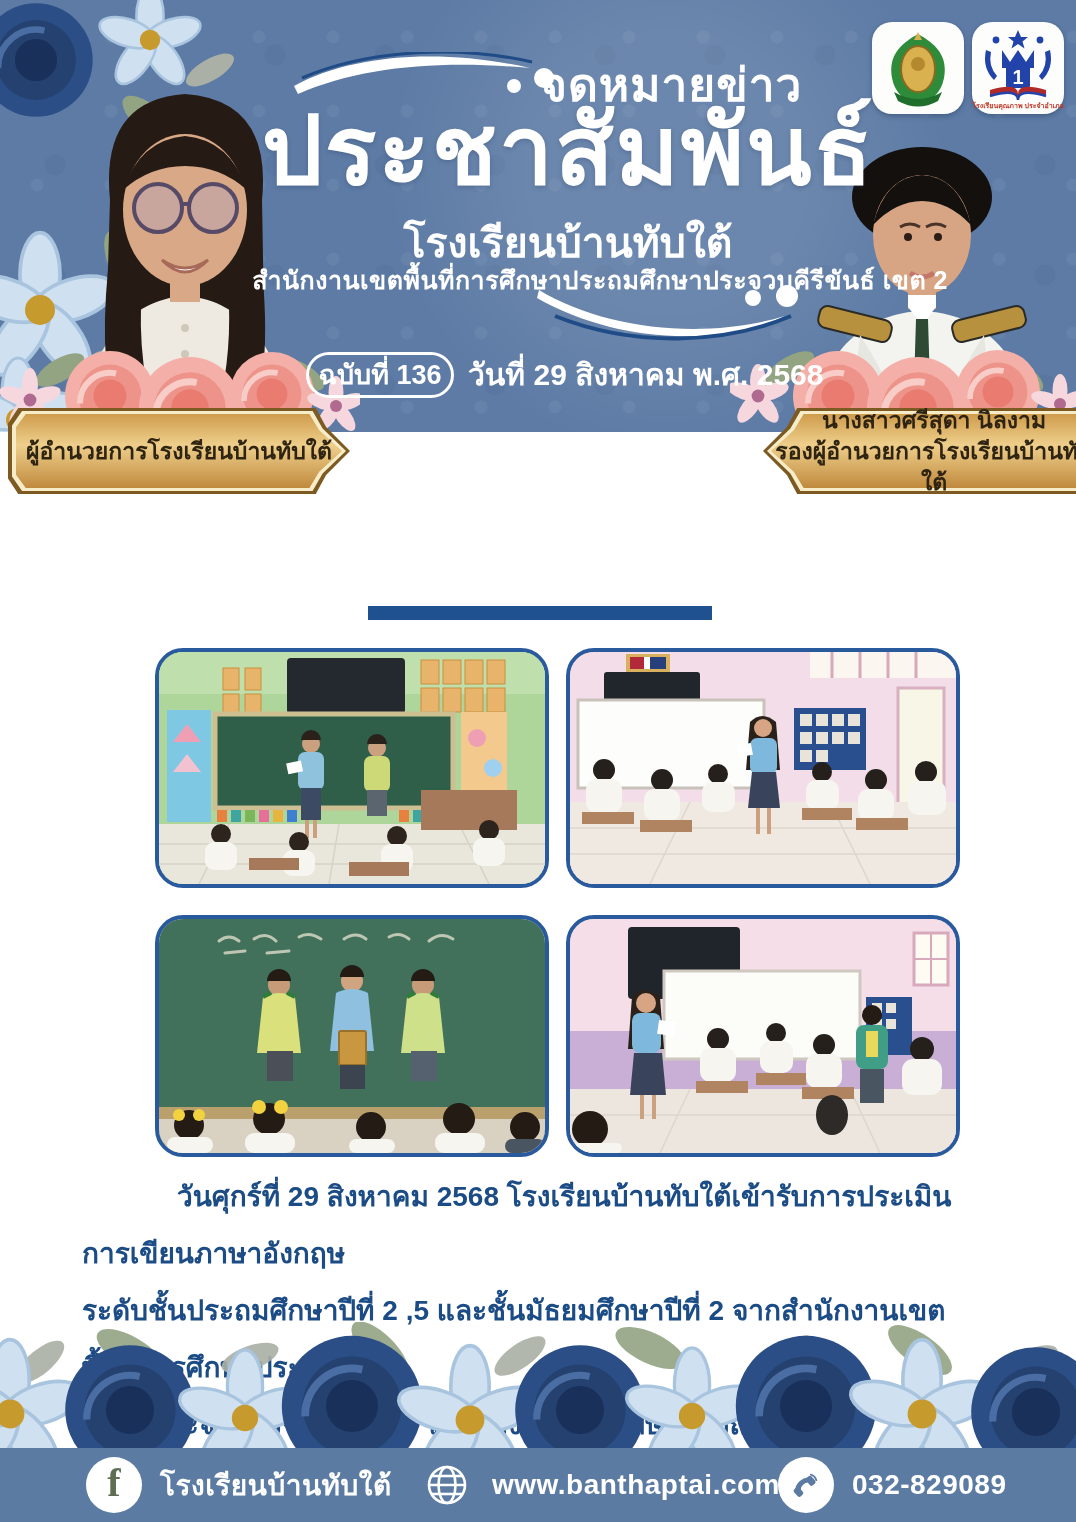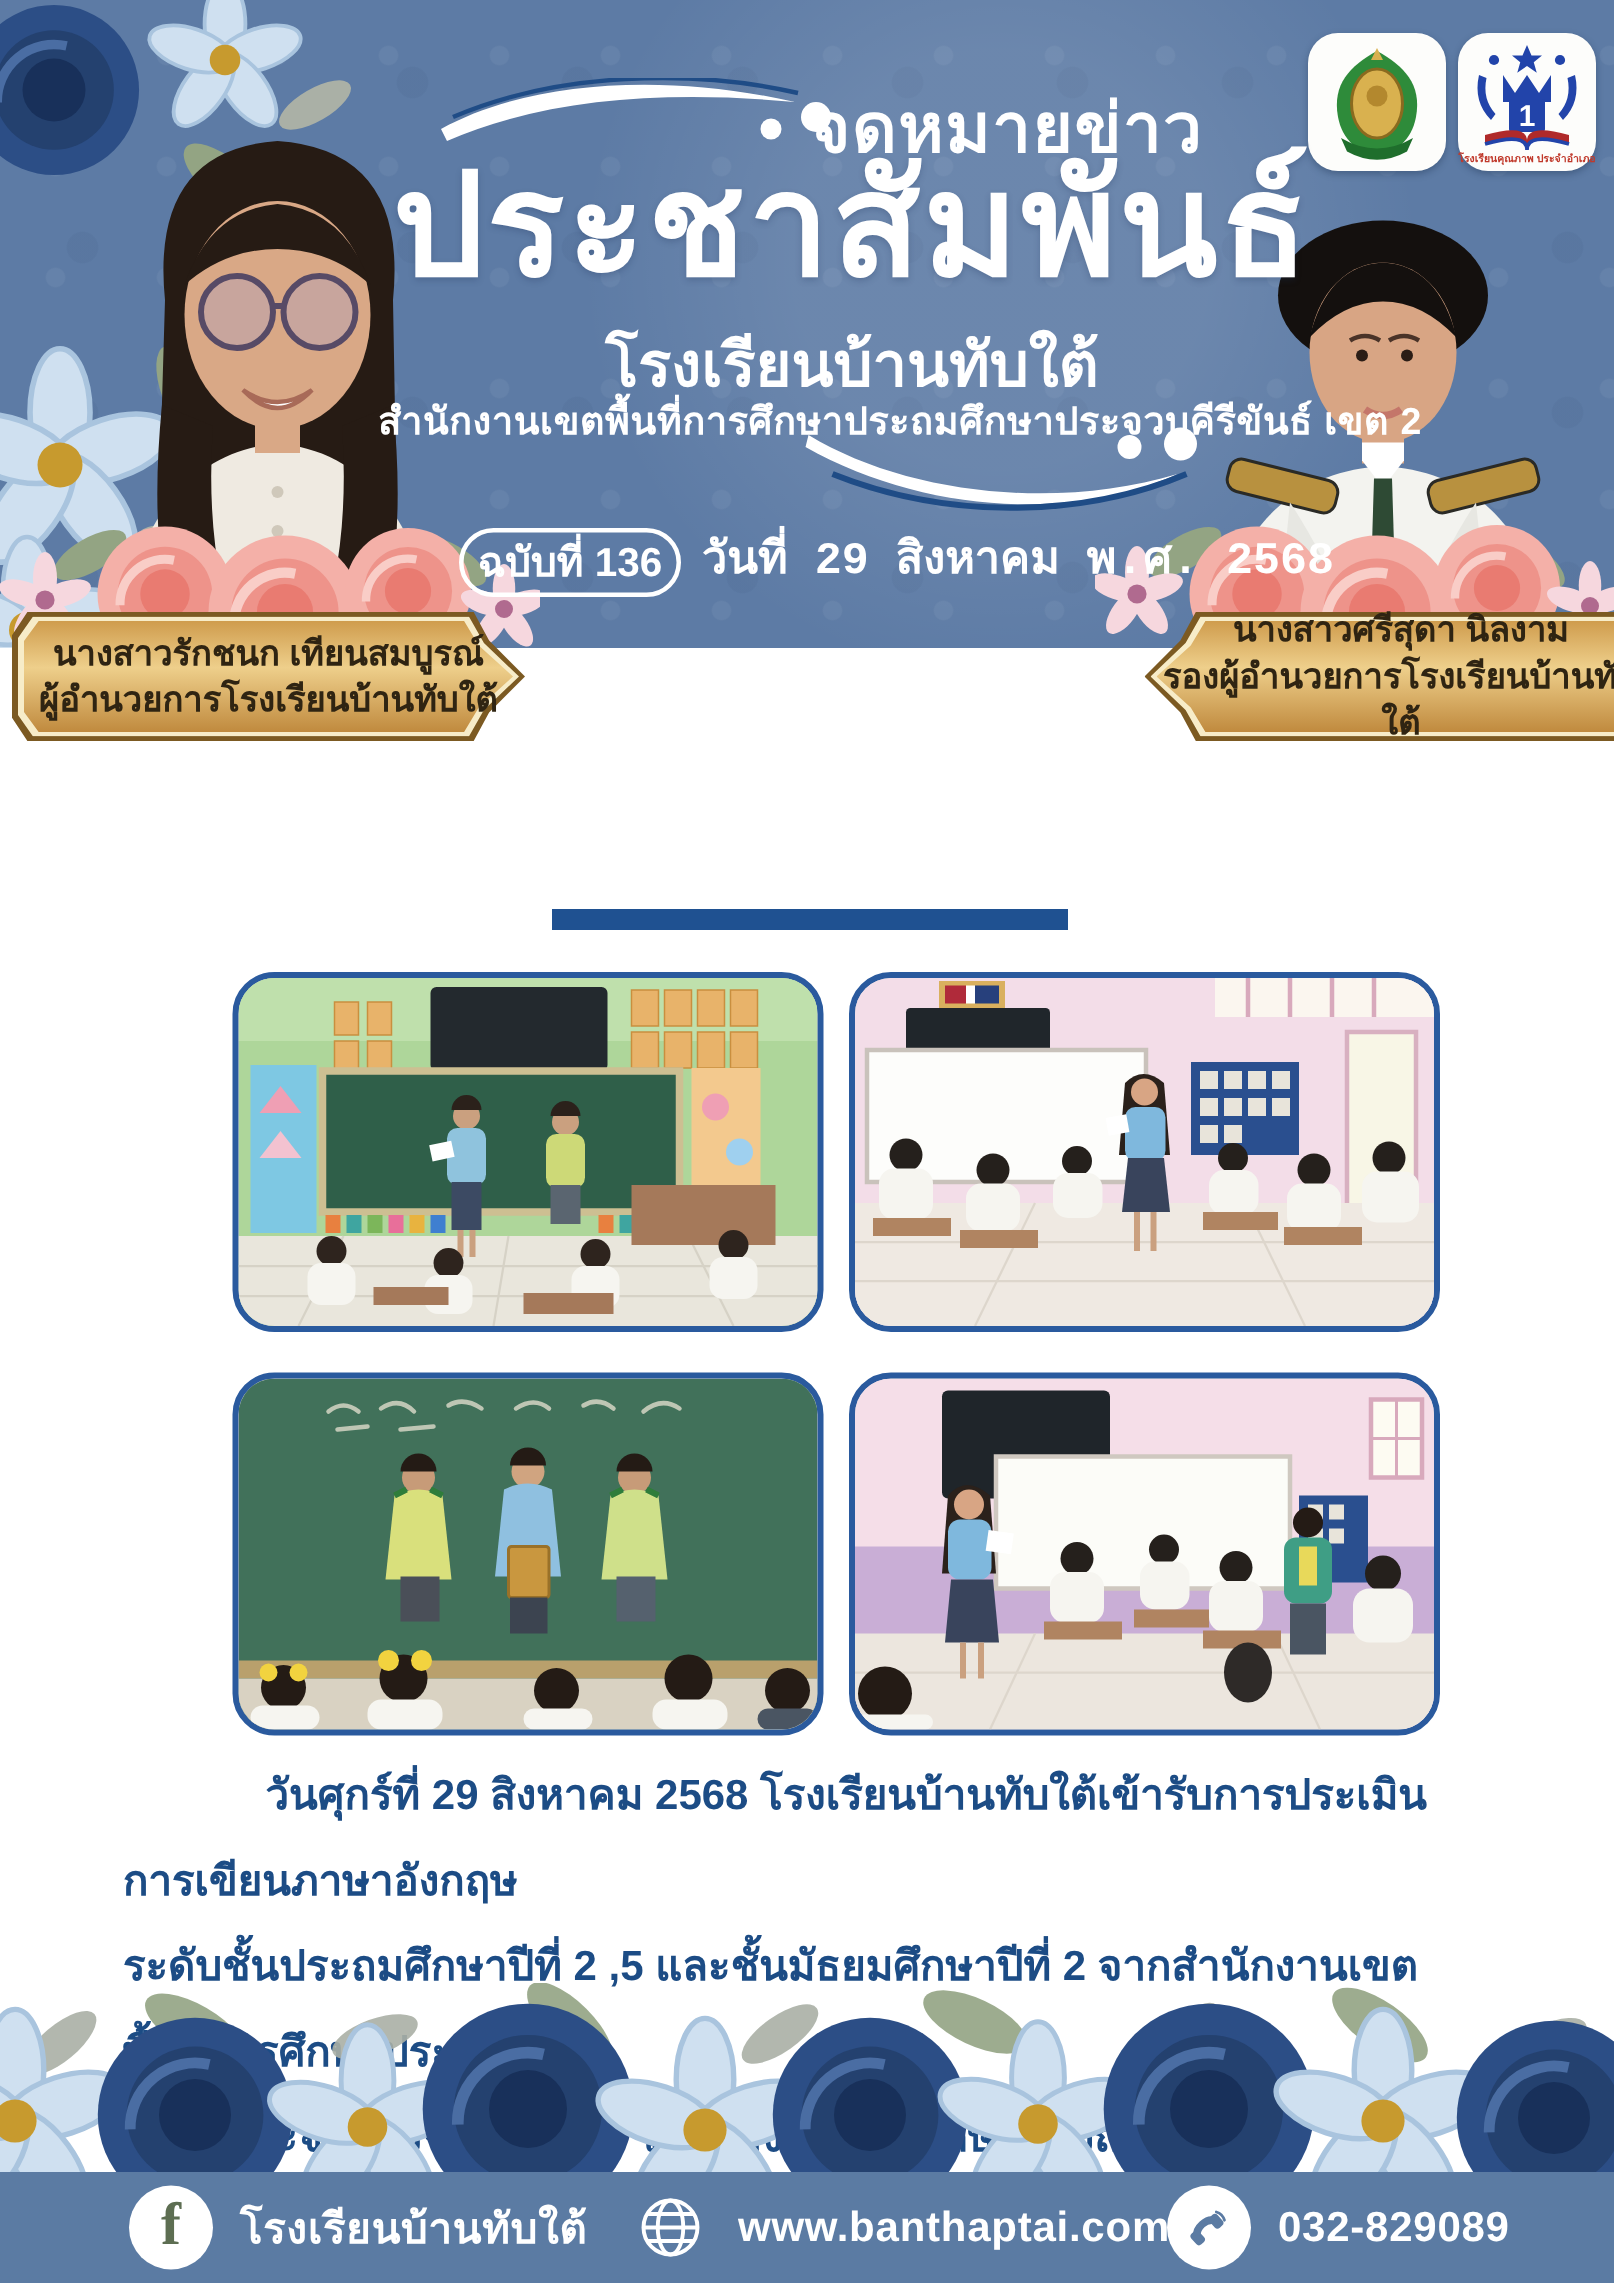--- a/index.html
+++ b/index.html
@@ -20,21 +20,21 @@
              font-size:96px;font-weight:800;letter-spacing:2px;line-height:118px;
              text-shadow:0 2px 4px rgba(30,50,90,.25);}
   .school-name{left:268px;top:210px;width:600px;text-align:center;color:#fff;
                font-size:41px;font-weight:bold;}
   .district{left:188px;top:260px;width:760px;text-align:right;color:#fff;
             font-size:25px;font-weight:600;letter-spacing:.5px;}
   .issue-pill{left:306px;top:352px;width:148px;height:46px;border:3px solid #fff;
               border-radius:26px;box-sizing:border-box;color:#fff;font-size:27px;
               font-weight:bold;text-align:center;line-height:40px;}
   .date-label{left:468px;top:352px;height:46px;line-height:46px;color:#fff;
-              font-size:30px;font-weight:bold;font-family:Liberation Mono, monospace;}
+              font-size:30px;font-weight:bold;}
   .logo-box{top:22px;width:92px;height:92px;background:#fdfdfb;border-radius:20px;
             box-shadow:0 2px 5px rgba(20,40,70,.35);}
   .logo1{left:872px;} .logo2{left:972px;}
   .logo-caption{left:0;top:78px;width:92px;text-align:center;color:#c0392b;
                 font-size:7px;font-weight:bold;white-space:nowrap;overflow:hidden;}
 
   
   .plate{top:408px;width:342px;height:86px;}
   .plate-left{left:8px;}
   .plate-right{left:763px;}
@@ -236,21 +236,20 @@
     <div class="abs district">สำนักงานเขตพื้นที่การศึกษาประถมศึกษาประจวบคีรีขันธ์ เขต 2</div>
     <div class="abs issue-pill">ฉบับที่ 136</div>
     <div class="abs date-label">วันที่ 29 สิงหาคม พ.ศ. 2568</div>
   </div>
 
   <div class="abs plate plate-left">
     <div class="l1"></div>
       <div class="l2"></div>
       <div class="l3"></div>
     <div class="plate-text">
-      <div>นางสาวรักชนก เทียนสมบูรณ์</div>
       <div>ผู้อำนวยการโรงเรียนบ้านทับใต้</div>
     </div>
   </div>
   <div class="abs plate plate-right">
     <div class="l1"></div>
       <div class="l2"></div>
       <div class="l3"></div>
     <div class="plate-text">
       <div>นางสาวศรีสุดา นิลงาม</div>
       <div>รองผู้อำนวยการโรงเรียนบ้านทับใต้</div>

